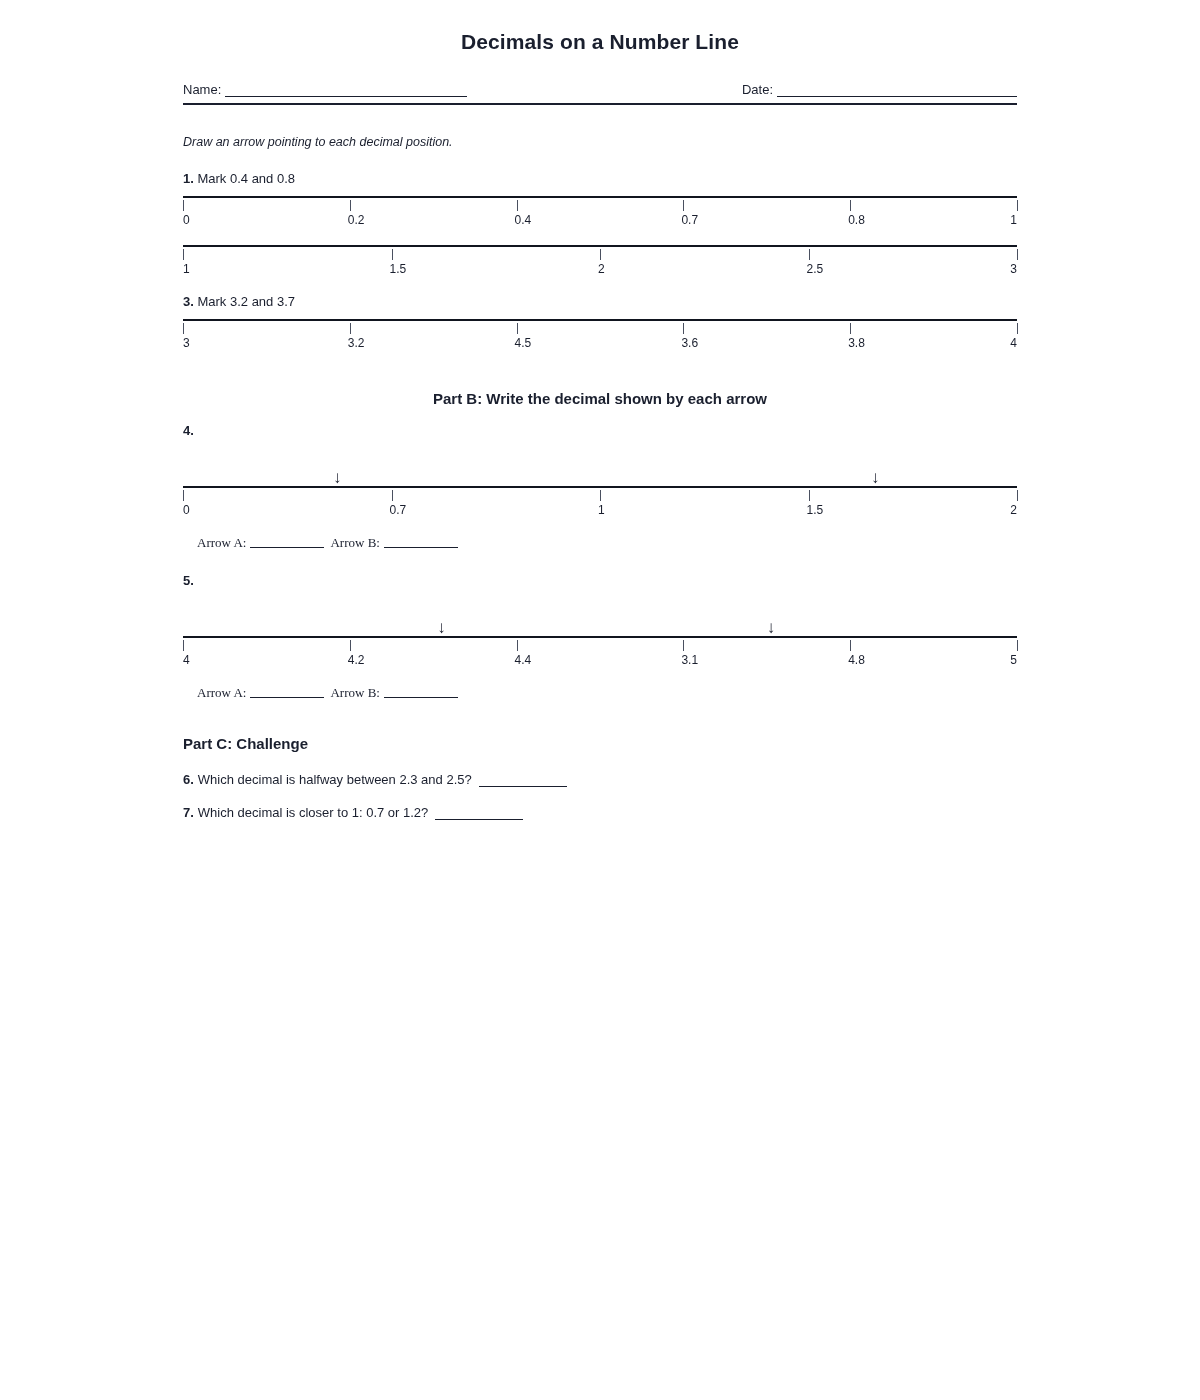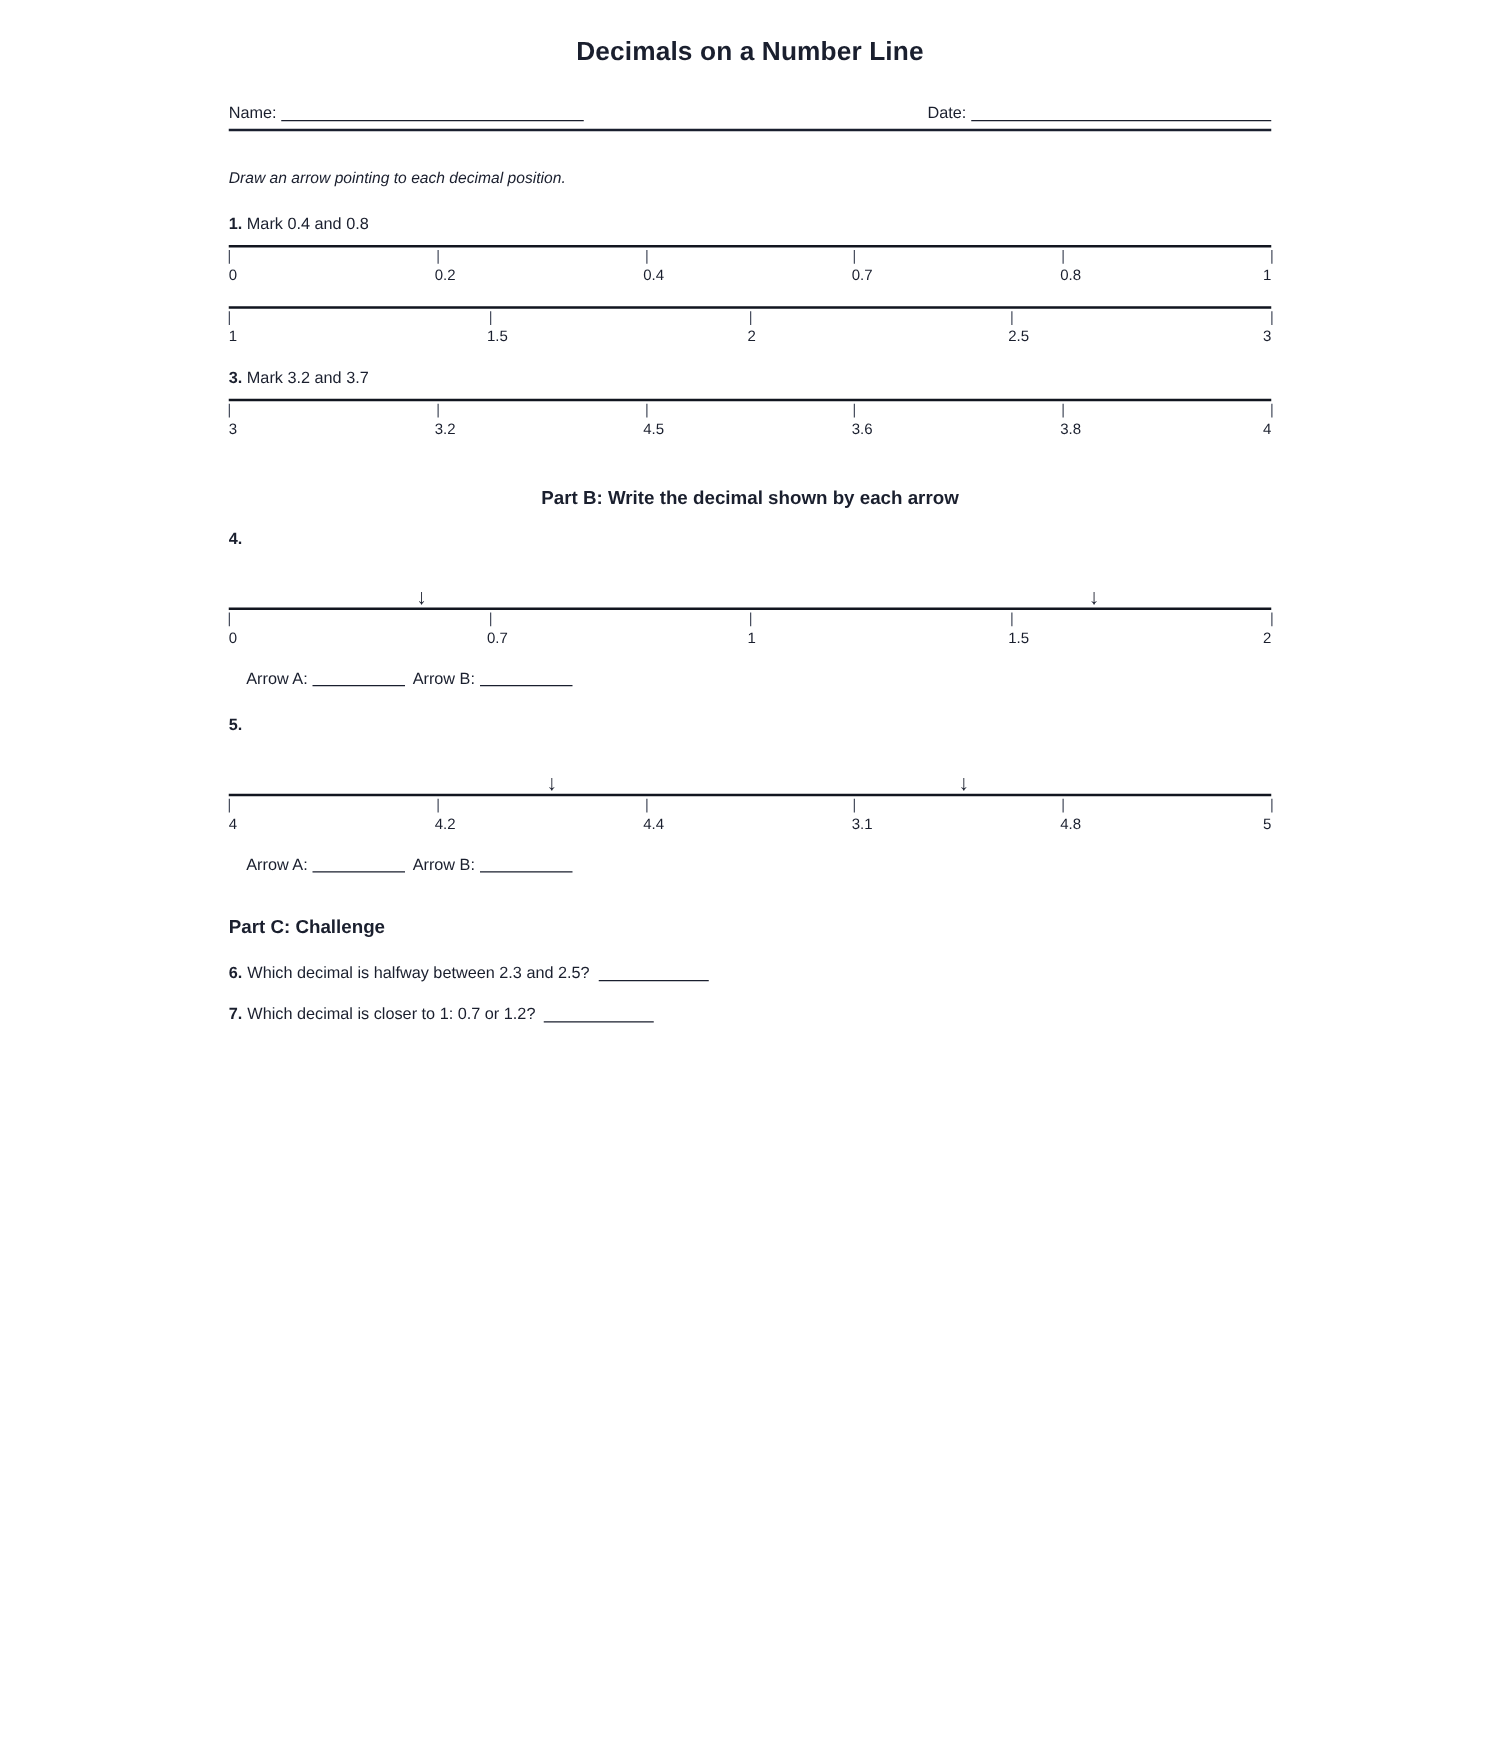--- a/index.html
+++ b/index.html
@@ -139,21 +139,22 @@
   .nl-label.lbl-start { transform: translateX(0); }
   .nl-label.lbl-mid  { transform: translateX(-2px); }
   .nl-label.lbl-end  { transform: translateX(-100%); }
 
   
   .arrow-answers {
     font-size: 13px;
     color: #1a1f2e;
     margin: 12px 0 0 14px;
     display: flex;
-    align-items: center;
+    align-items: flex-start;
+    font-family: Liberation Serif, serif;
   }
   .aa-label { white-space: nowrap; }
   .aa-blank {
     display: inline-block;
     border-bottom: 1px solid #1a1f2e;
     width: 74px;
     height: 12px;
     margin: 0 6px 0 4px;
   }
 

